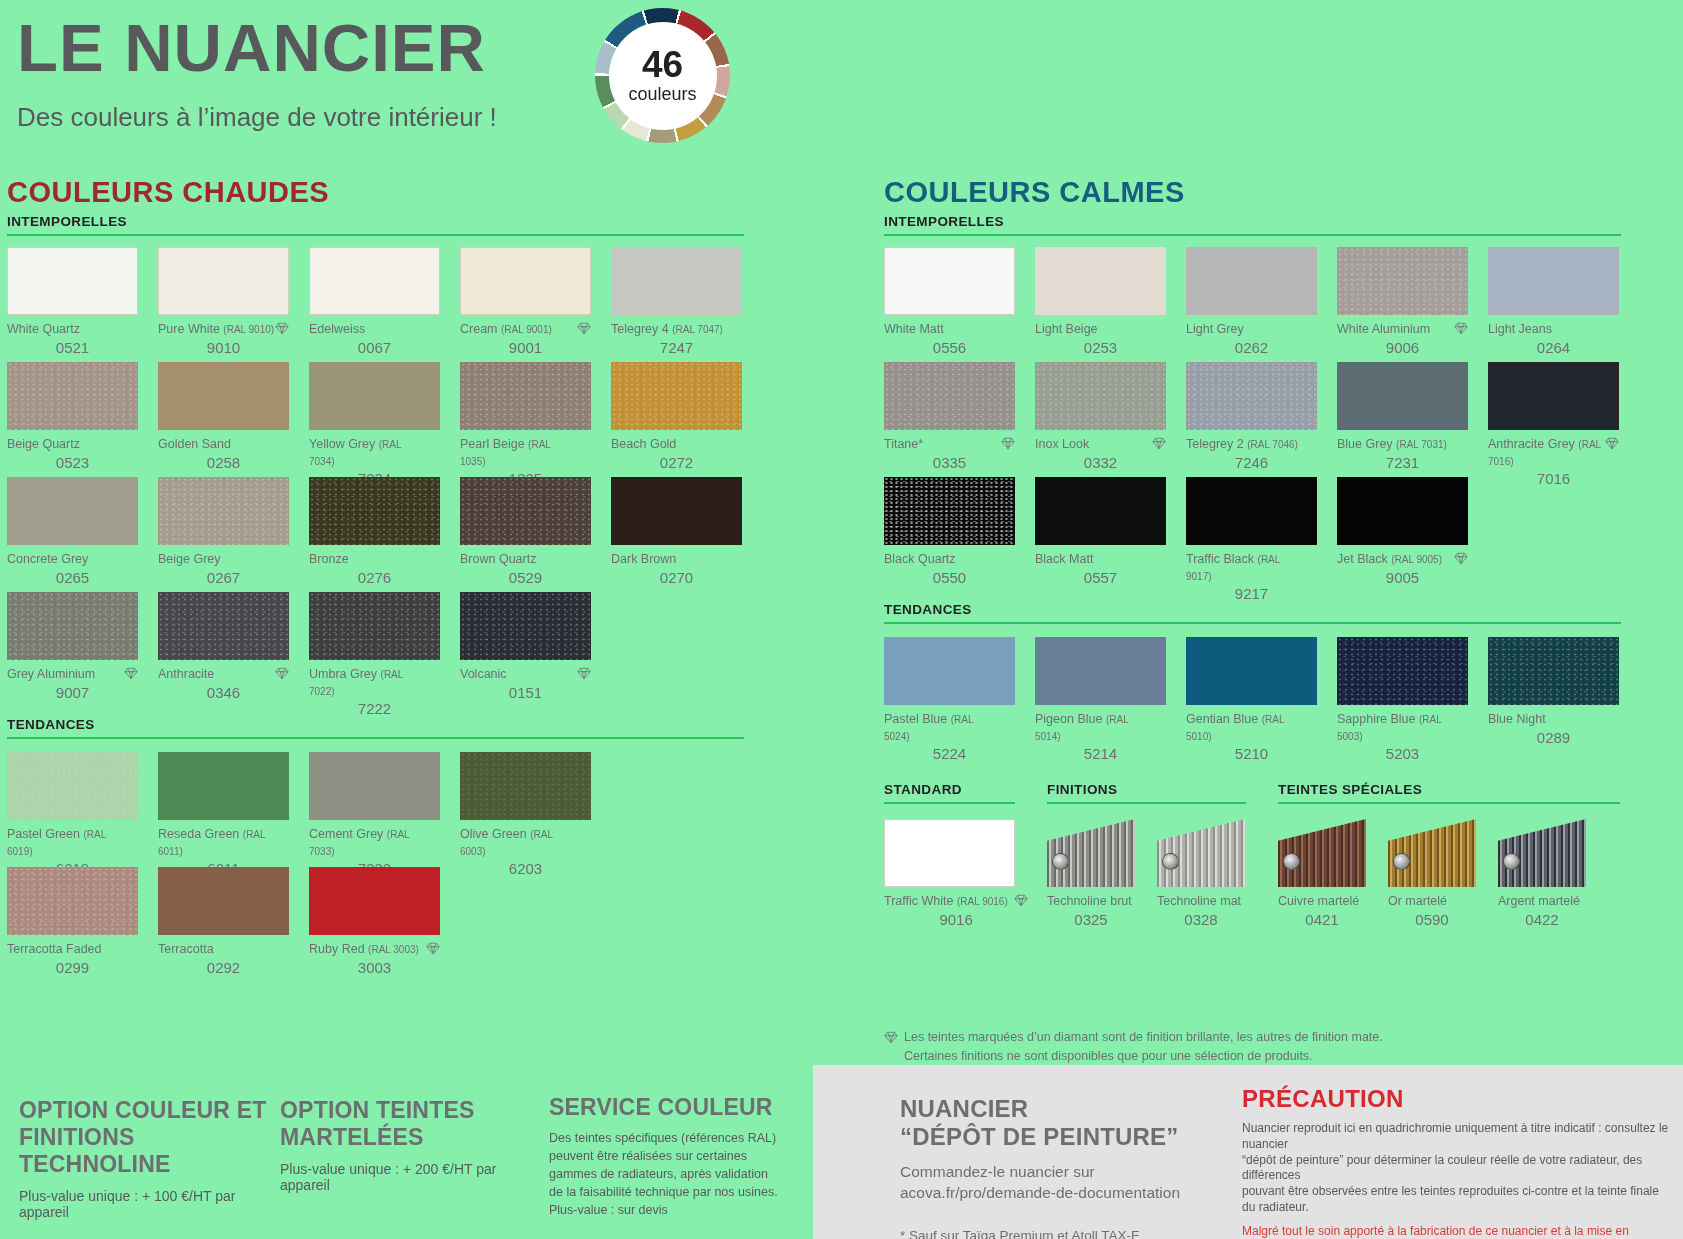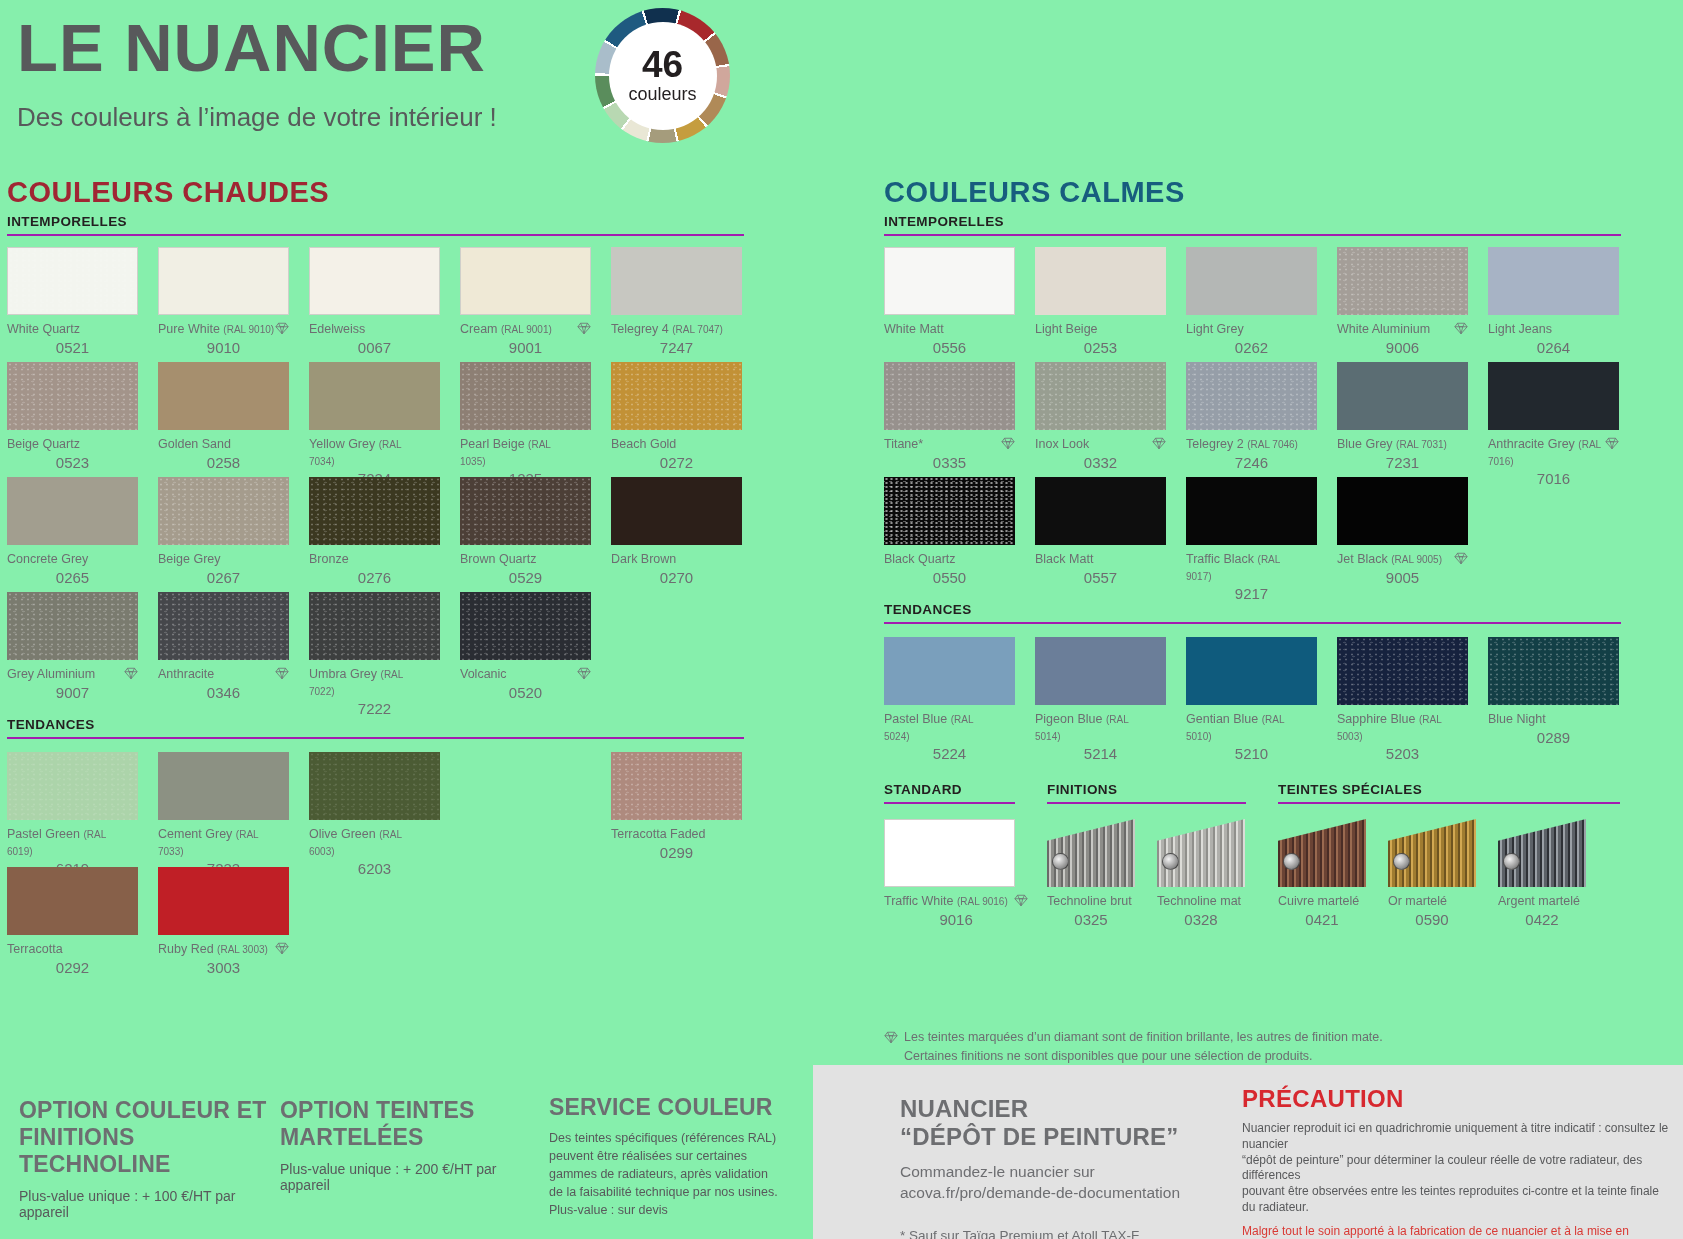--- a/index.html
+++ b/index.html
@@ -15,21 +15,21 @@
   .logo-num{font-size:37px;font-weight:700;color:#231f20;line-height:1;}
   .logo-lbl{font-size:18px;color:#231f20;margin-top:1px;}
 
   
   .col{position:absolute;top:176px;width:737px;}
   .col-left{left:7px;}
   .col-right{left:884px;}
   h2.sec{margin:0;font-size:29px;font-weight:700;letter-spacing:.5px;height:34px;}
   .warm h2.sec{color:#a02633;}
   .calm h2.sec{color:#175d7e;}
-  h3.sub{margin:4px 0 0;font-size:13.5px;font-weight:700;color:#231f20;letter-spacing:.4px;border-bottom:2px solid #a21caf;padding-bottom:5px;}
+  h3.sub{margin:4px 0 0;font-size:13.5px;font-weight:700;color:#231f20;letter-spacing:.4px;border-bottom:2px solid #22c55e;padding-bottom:5px;}
   h3.sub.gap40{margin-top:21px;}
 
   .grid{display:grid;grid-template-columns:repeat(5,131px);column-gap:20px;row-gap:11px;margin-top:11px;}
   .grid.gap13{margin-top:13px;}
   .cell{height:104px;position:relative;}
   .cell.spacer{visibility:hidden;}
   .swatch{width:131px;height:68px;position:relative;}
   .swatch.bordered{border:1px solid #cfcfca;box-sizing:border-box;}
   .speckle::after{content:"";position:absolute;inset:0;
     background-image:radial-gradient(rgba(255,255,255,.55) 1px, transparent 1.4px),
@@ -293,33 +293,42 @@
     <div class="label">
       <span>Volcanic</span>
       <span class="ral"></span>
       <span class="diamond">
         <svg viewBox="0 0 16 14" fill="none" stroke="currentColor" stroke-width="0.9">
           <path d="M4 1 L12 1 L15 5 L8 13 L1 5 Z"></path>
           <path d="M1 5 H15 M4 1 L6 5 L10 5 L12 1 M6 5 L8 13 L10 5"></path>
         </svg>
       </span>
     </div>
-    <div class="code">0520</div>
+    <div class="code">0151</div>
   </div>
       </div>
     <h3 class="sub gap40">TENDANCES</h3>
     <div class="grid gap13">
         <div class="cell">
     <div class="swatch speckle speckle-light" style="background: rgb(172, 212, 170);"></div>
     <div class="label">
       <span>Pastel Green</span>
       <span class="ral">(RAL 6019)</span>
       
     </div>
     <div class="code">6219</div>
+  </div>
+        <div class="cell">
+    <div class="swatch" style="background: rgb(79, 138, 85);"></div>
+    <div class="label">
+      <span>Reseda Green</span>
+      <span class="ral">(RAL 6011)</span>
+      
+    </div>
+    <div class="code">6211</div>
   </div>
         <div class="cell">
     <div class="swatch" style="background: rgb(140, 145, 131);"></div>
     <div class="label">
       <span>Cement Grey</span>
       <span class="ral">(RAL 7033)</span>
       
     </div>
     <div class="code">7233</div>
   </div>

